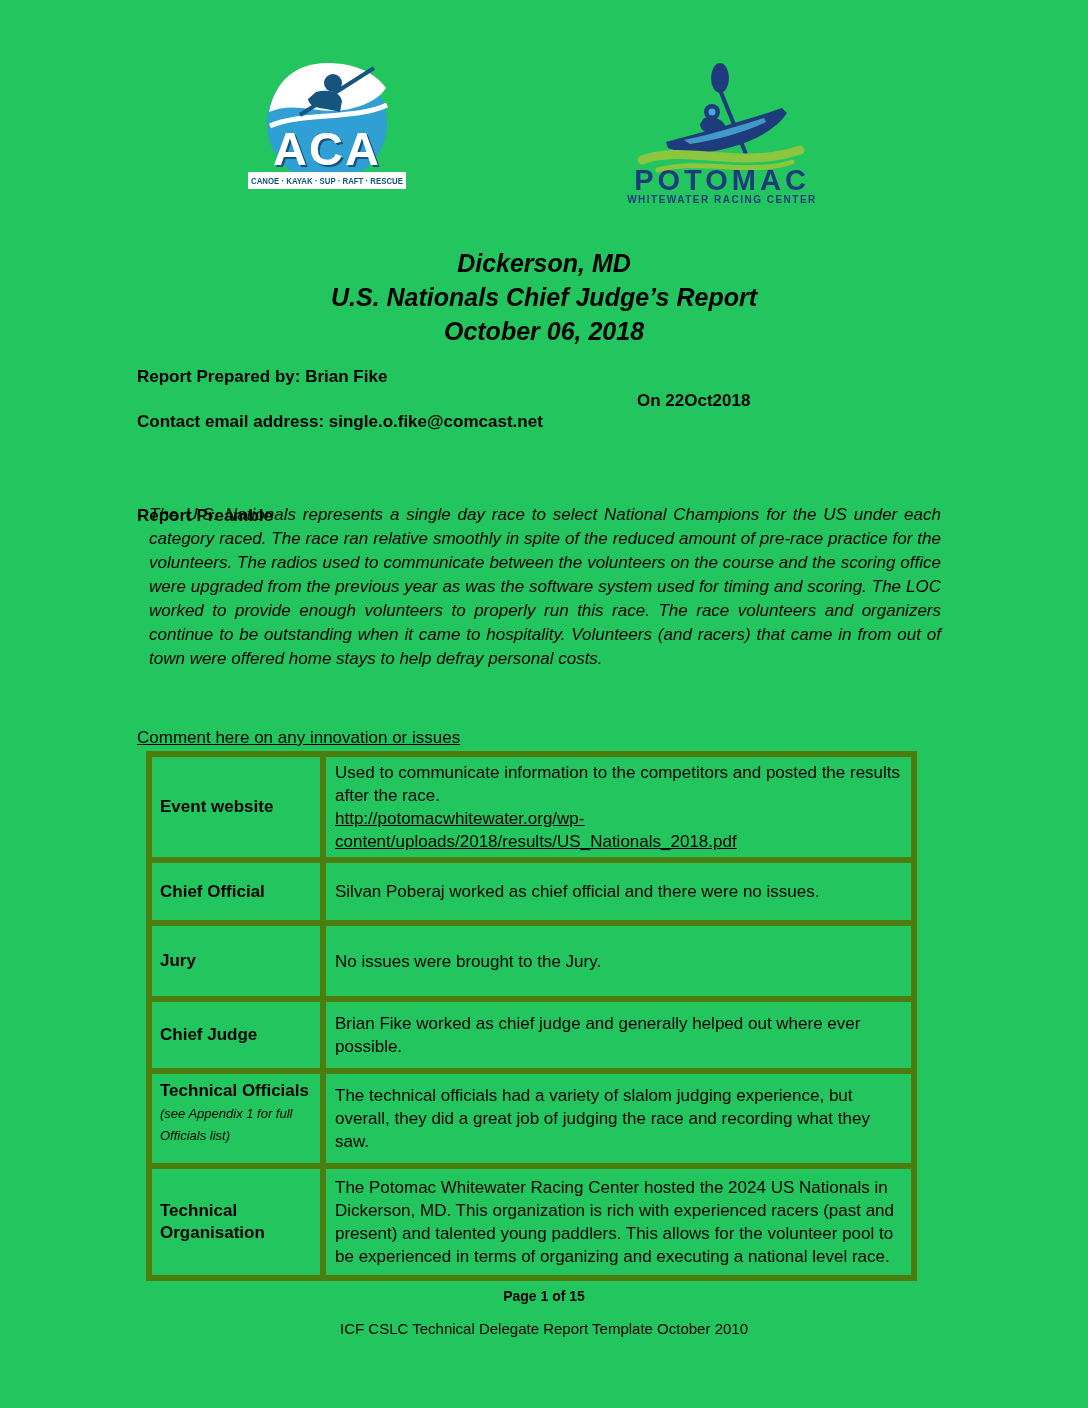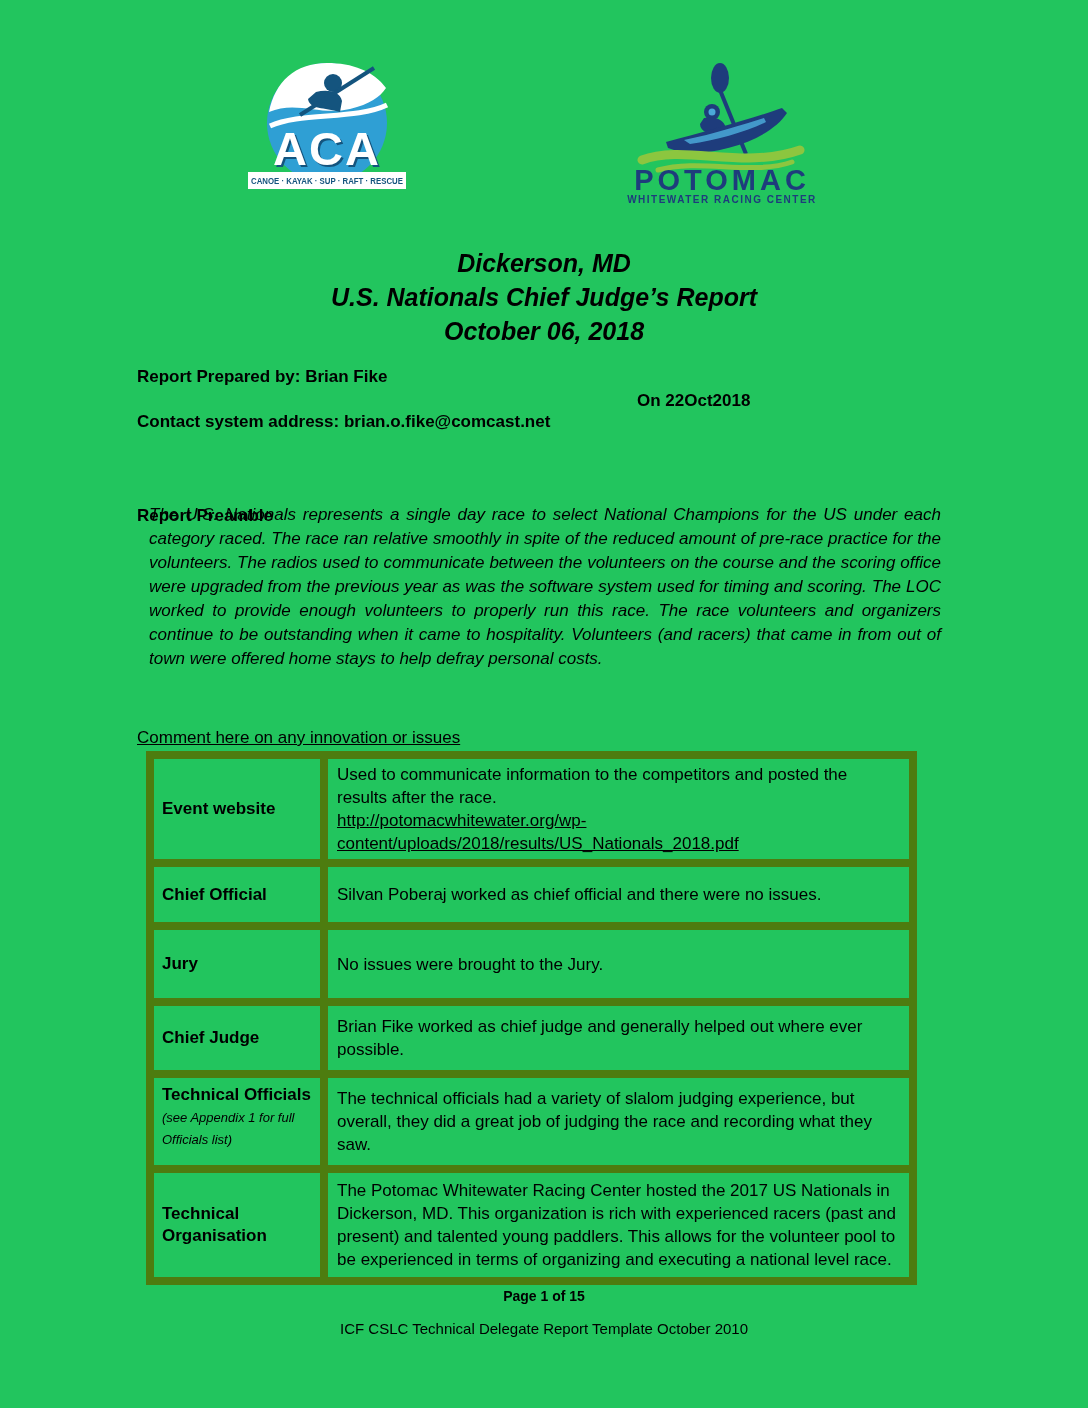--- a/index.html
+++ b/index.html
@@ -40,21 +40,21 @@
 
   
   .comment-heading { position:absolute; top:728px; left:137px;
     font-size:17px; text-decoration:underline; }
 
   
   .report-table {
     position:absolute; top:751px; left:146px; width:771px;
     border-collapse:collapse; table-layout:fixed;
   }
-  .report-table td { border:8px solid #4d7c0f; vertical-align:middle; }
+  .report-table td { border:6px solid #4d7c0f; vertical-align:middle; }
   .report-table .label-cell {
     width:174px; font-weight:bold; font-size:17px; line-height:22px;
     padding:6px 6px 6px 8px;
   }
   .report-table .label-cell .note {
     font-weight:normal; font-style:italic; font-size:13px; line-height:16px;
   }
   .report-table .content-cell {
     font-size:17px; line-height:23px; padding:4px 10px 4px 9px;
   }
@@ -113,21 +113,21 @@
   <div class="title-block">
     <div>Dickerson, MD</div>
     <div>U.S. Nationals Chief Judge’s Report</div>
     <div>October 06, 2018</div>
   </div>
 
   <div class="meta-row">
     <span>Report Prepared by: Brian Fike</span>
     <span class="meta-on">On 22Oct2018</span>
   </div>
-  <div class="contact-row">Contact system address: brian.o.fike@comcast.net</div>
+  <div class="contact-row">Contact email address: single.o.fike@comcast.net</div>
 
   <div class="preamble-heading">Report Preamble</div>
   <div class="preamble-body">The U.S. Nationals represents a single day race to select National Champions for the US under each category raced.  The race ran relative smoothly in spite of the reduced amount of pre-race practice for the volunteers.  The radios used to communicate between the volunteers on the course and the scoring office were upgraded from the previous year as was the software system used for timing and scoring. The LOC worked to provide enough volunteers to properly run this race. The race volunteers and organizers continue to be outstanding when it came to hospitality.  Volunteers (and racers) that came in from out of town were offered home stays to help defray personal costs.</div>
 
   <div class="comment-heading">Comment here on any innovation or issues</div>
 
   <table class="report-table">
     <tbody>
         <tr class="row-event">
       <td class="label-cell">Event website</td>
@@ -151,21 +151,21 @@
     </tr>
     <tr class="row-techoff">
       <td class="label-cell">
         <span>Technical Officials</span>
         <span class="note">(see Appendix 1 for full Officials list)</span>
       </td>
       <td class="content-cell">The technical officials had a variety of slalom judging experience, but overall, they did a great job of judging the race and recording what they saw.</td>
     </tr>
     <tr class="row-techorg">
       <td class="label-cell">Technical Organisation</td>
-      <td class="content-cell">The Potomac Whitewater Racing Center hosted the 2017 US Nationals in Dickerson, MD. This organization is rich with experienced racers (past and present) and talented young paddlers.  This allows for the volunteer pool to be experienced in terms of organizing and executing a national level race.</td>
+      <td class="content-cell">The Potomac Whitewater Racing Center hosted the 2024 US Nationals in Dickerson, MD. This organization is rich with experienced racers (past and present) and talented young paddlers.  This allows for the volunteer pool to be experienced in terms of organizing and executing a national level race.</td>
     </tr>
   </tbody>
     </table>
 
   <div class="footer-page">Page 1 of 15</div>
   <div class="footer-template">ICF CSLC Technical Delegate Report Template October 2010</div>
 
 </div>
 
 </body></html>

